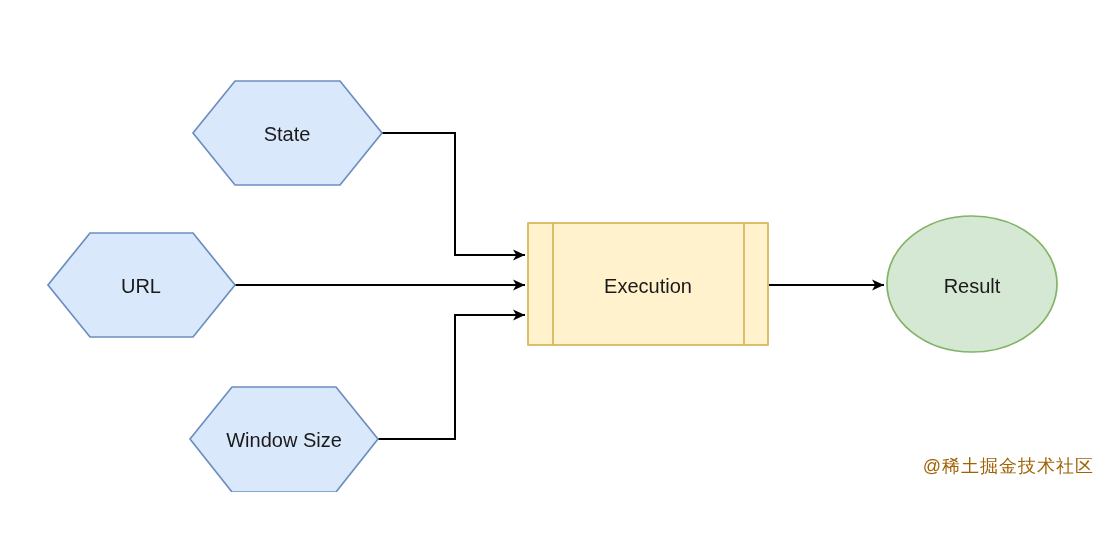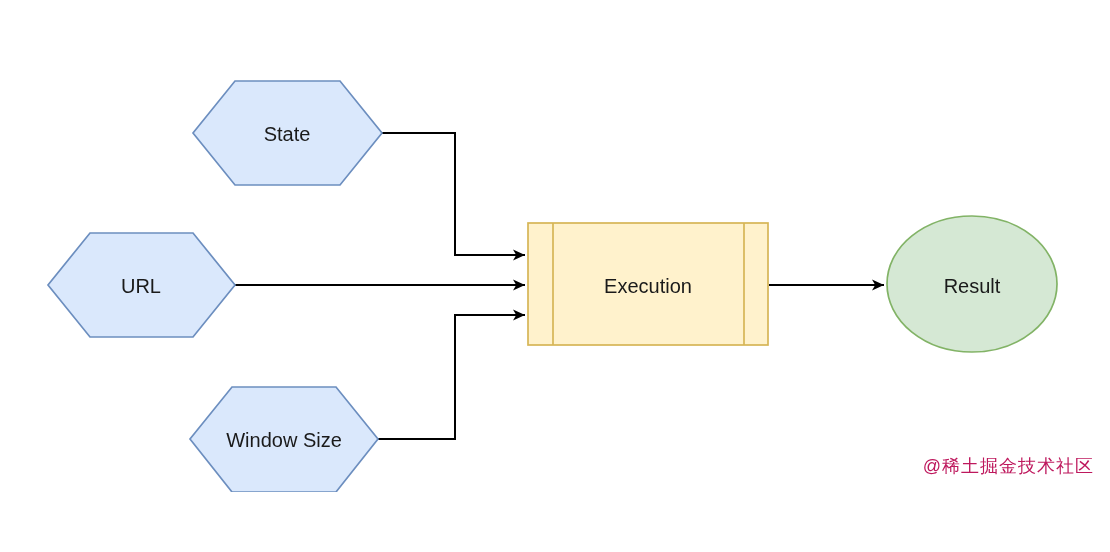--- a/index.html
+++ b/index.html
@@ -31,21 +31,21 @@
     stroke-width: 2;
   }
   .shape {
     stroke-width: 1.7;
   }
   .watermark {
     position: absolute;
     right: 16px;
     bottom: 14px;
     font-size: 18px;
-    color: #be185d;
+    color: #a16207;
     letter-spacing: 1px;
     user-select: none;
   }
 </style>
 </head>
 <body>
 
 <div class="canvas">
 
   <svg class="diagram" width="1110" height="552" viewBox="0 0 1110 552">

